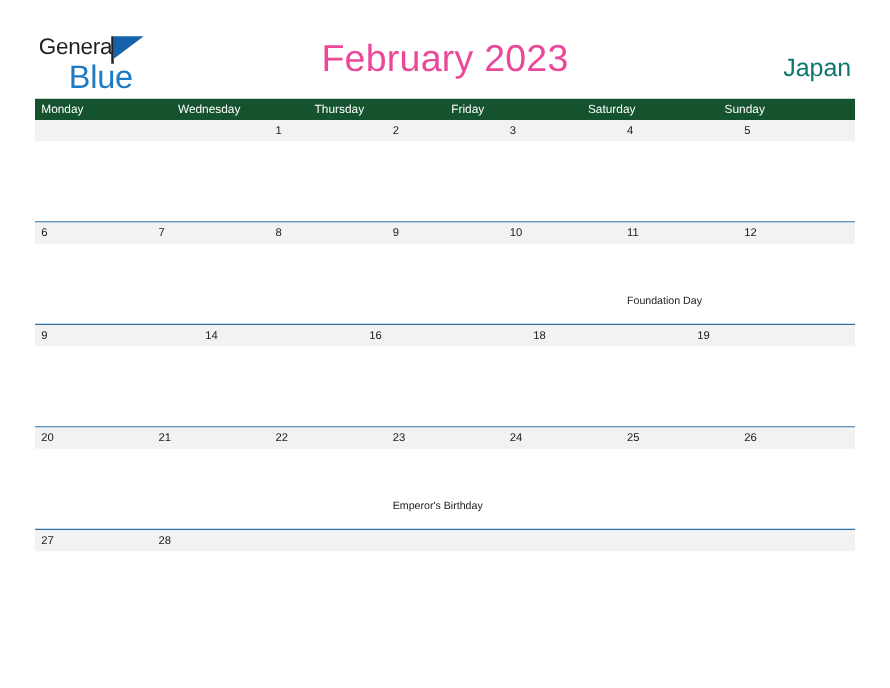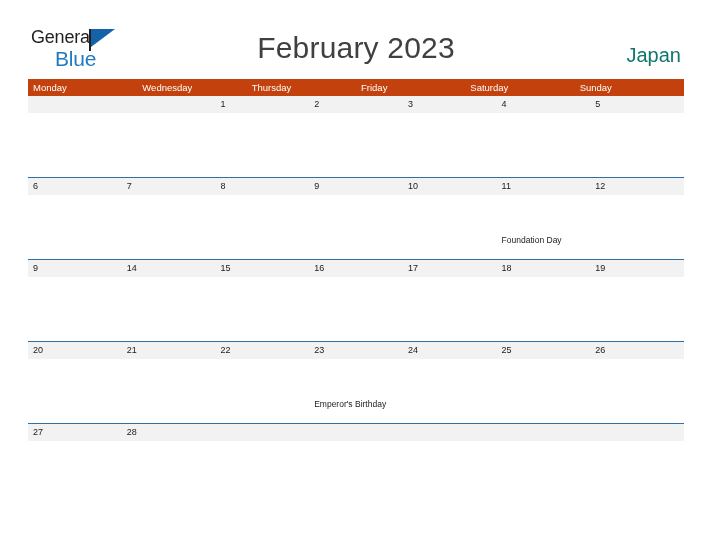--- a/index.html
+++ b/index.html
@@ -42,21 +42,21 @@
     top: 0;
     font-size: 18px;
     letter-spacing: -0.2px;
     color: #231f20;
     font-family: "Liberation Sans", sans-serif;
   }
   .logo-blue {
     position: absolute;
     left: 24px;
     top: 20px;
-    font-size: 21px;
+    font-size: 26px;
     letter-spacing: -0.2px;
     color: #1f7ac4;
     font-family: "Liberation Sans", sans-serif;
   }
   .logo-flag {
     position: absolute;
     left: 60px;
     top: 1px;
     width: 0;
     height: 0;
@@ -72,21 +72,21 @@
     background: #231f20;
   }
 
   .cal-title {
     position: absolute;
     left: 0;
     right: 0;
     top: 31px;
     text-align: center;
     font-size: 30px;
-    color: #404040;
+    color: #ec4899;
     font-family: "Liberation Sans", sans-serif;
     letter-spacing: 0.2px;
   }
 
   .country {
     position: absolute;
     right: 31px;
     top: 44px;
     font-size: 20px;
     color: #0f766e;
@@ -96,21 +96,21 @@
   
   .calendar {
     position: absolute;
     left: 28px;
     top: 79px;
     width: 656px;
   }
 
   .weekdays {
     display: flex;
-    background: #c2410c;
+    background: #14532d;
     height: 17px;
   }
   .weekday {
     flex: 1 1 0;
     color: #ffffff;
     font-size: 9.5px;
     line-height: 17px;
     padding-left: 5px;
     box-sizing: border-box;
     font-family: "Liberation Sans", sans-serif;
@@ -262,27 +262,21 @@
         <div class="week">
           <div class="band"></div>
           <div class="week-inner">
             <div class="day">
               <span class="day-num">9</span>
             </div>
             <div class="day">
               <span class="day-num">14</span>
             </div>
             <div class="day">
-              <span class="day-num">15</span>
-            </div>
-            <div class="day">
               <span class="day-num">16</span>
-            </div>
-            <div class="day">
-              <span class="day-num">17</span>
             </div>
             <div class="day">
               <span class="day-num">18</span>
             </div>
             <div class="day">
               <span class="day-num">19</span>
             </div>
           </div>
         </div>
         <div class="week">

